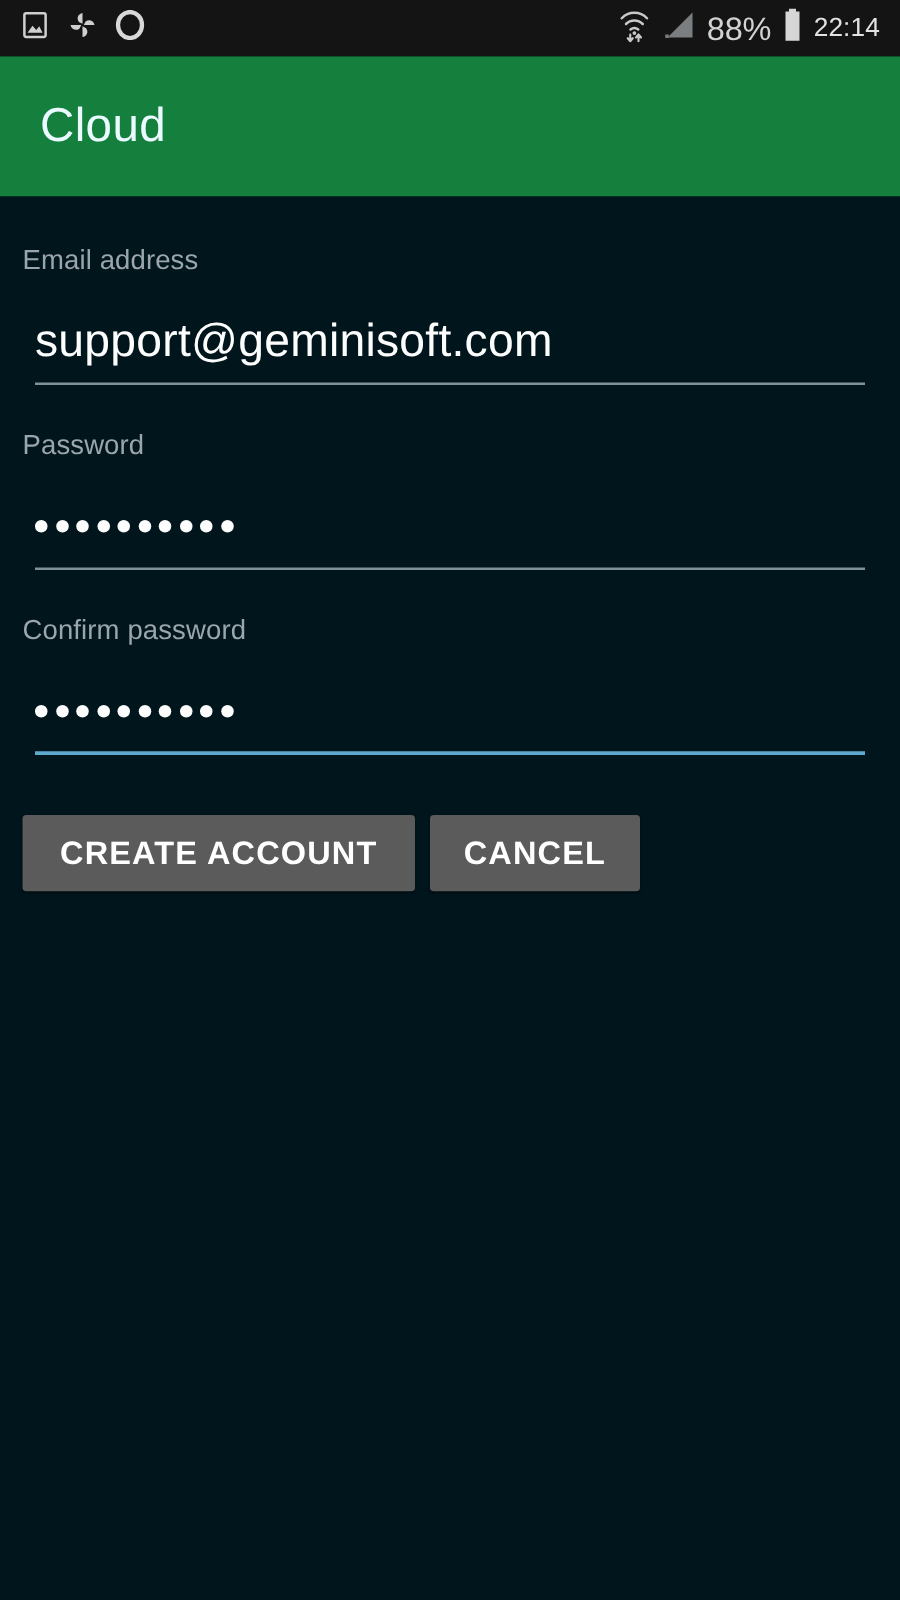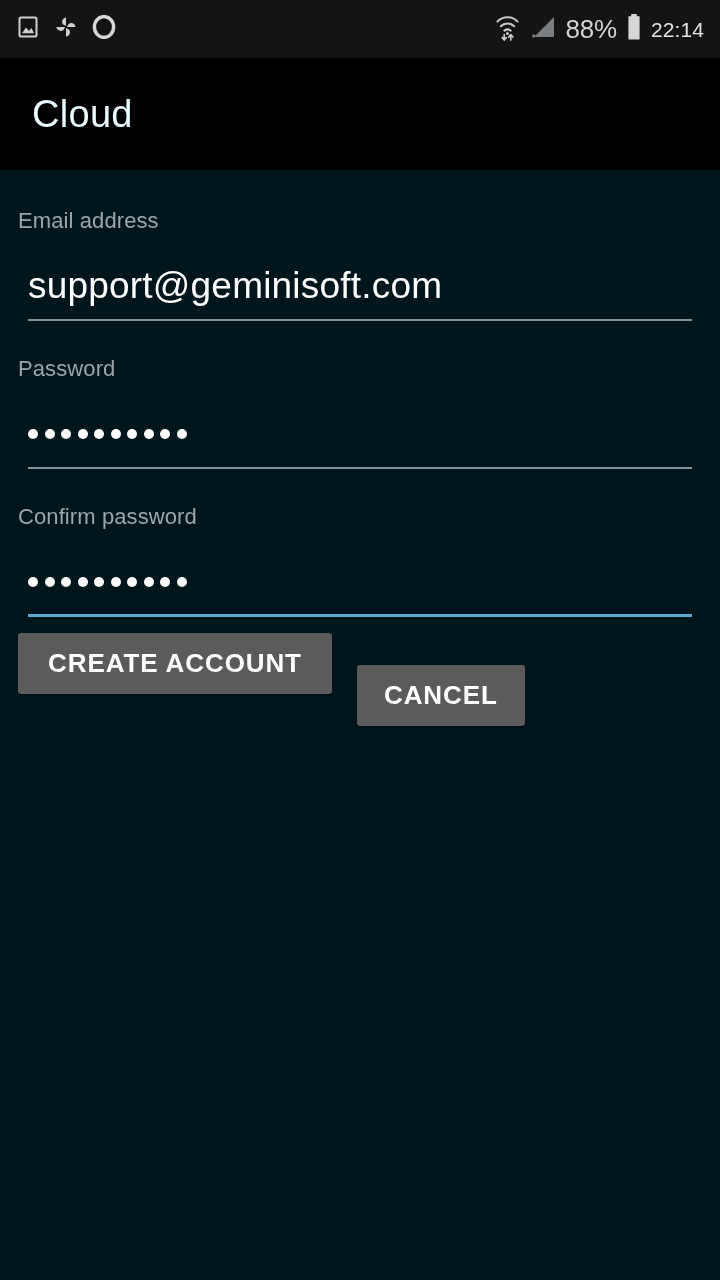--- a/index.html
+++ b/index.html
@@ -8,21 +8,21 @@
     width:720px; height:1280px;
     background:#01151c;
     font-family:"Liberation Sans", sans-serif;
     overflow:hidden;
     -webkit-font-smoothing:antialiased;
   }
 
   
   #status-bar{
     position:relative;
-    height:58px;
+    height:45px;
     background:#141414;
     display:flex;
     align-items:center;
     padding:0 16px;
   }
   #status-left{ display:flex; align-items:center; gap:14px; }
   #status-right{
     margin-left:auto;
     display:flex; align-items:center; gap:9px;
   }
@@ -37,21 +37,21 @@
   #clock{
     color:#e2e2e2;
     font-size:21px;
     letter-spacing:0.1px;
     line-height:1;
   }
 
   
   #app-bar{
     height:112px;
-    background:#000000;
+    background:#15803d;
     display:flex;
     align-items:center;
     padding-left:32px;
   }
   #app-title{
     color:#eafaff;
     font-size:38px;
     font-weight:400;
     letter-spacing:0.3px;
   }
@@ -104,22 +104,22 @@
     background:#5fa9cf;
     margin-top:9px;
   }
 
   
   .field + .field{ margin-top:35px; }
 
   
   #button-row{
     display:flex;
-    align-items:flex-start;
-    gap:25px;
+    align-items:flex-end;
+    gap:12px;
     padding:16px 0 0 2px;
   }
   .btn{
     background:#5b5b5b;
     border:none;
     border-radius:3px;
     color:#ffffff;
     font-family:"Liberation Sans", sans-serif;
     font-size:26px;
     font-weight:700;

